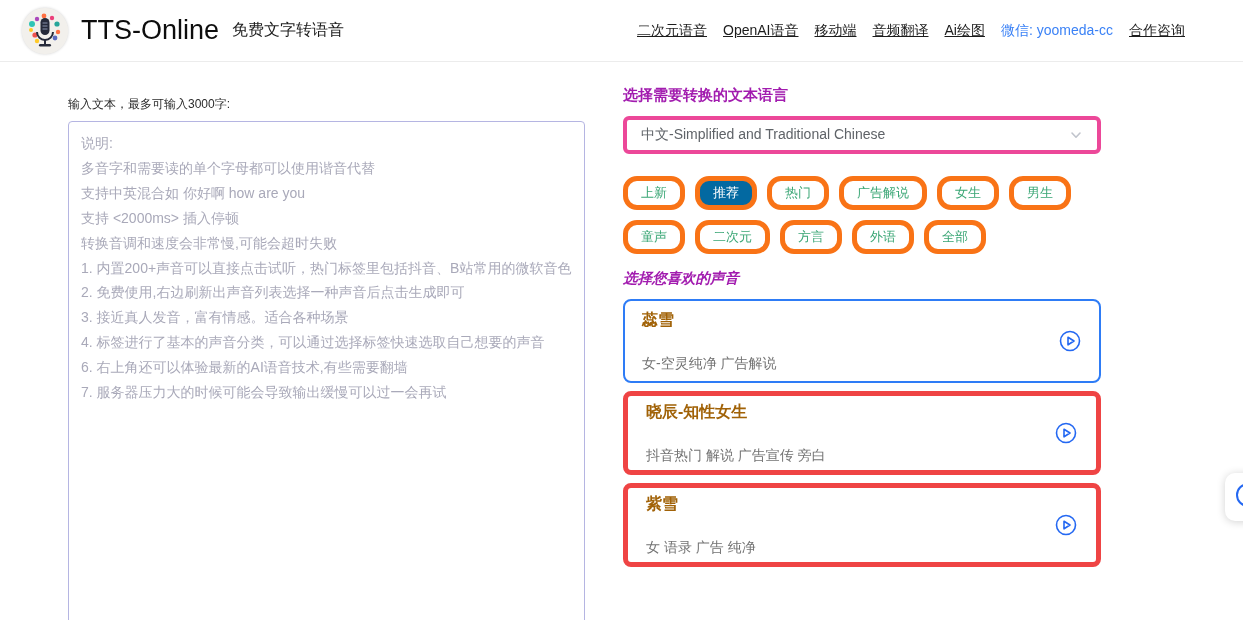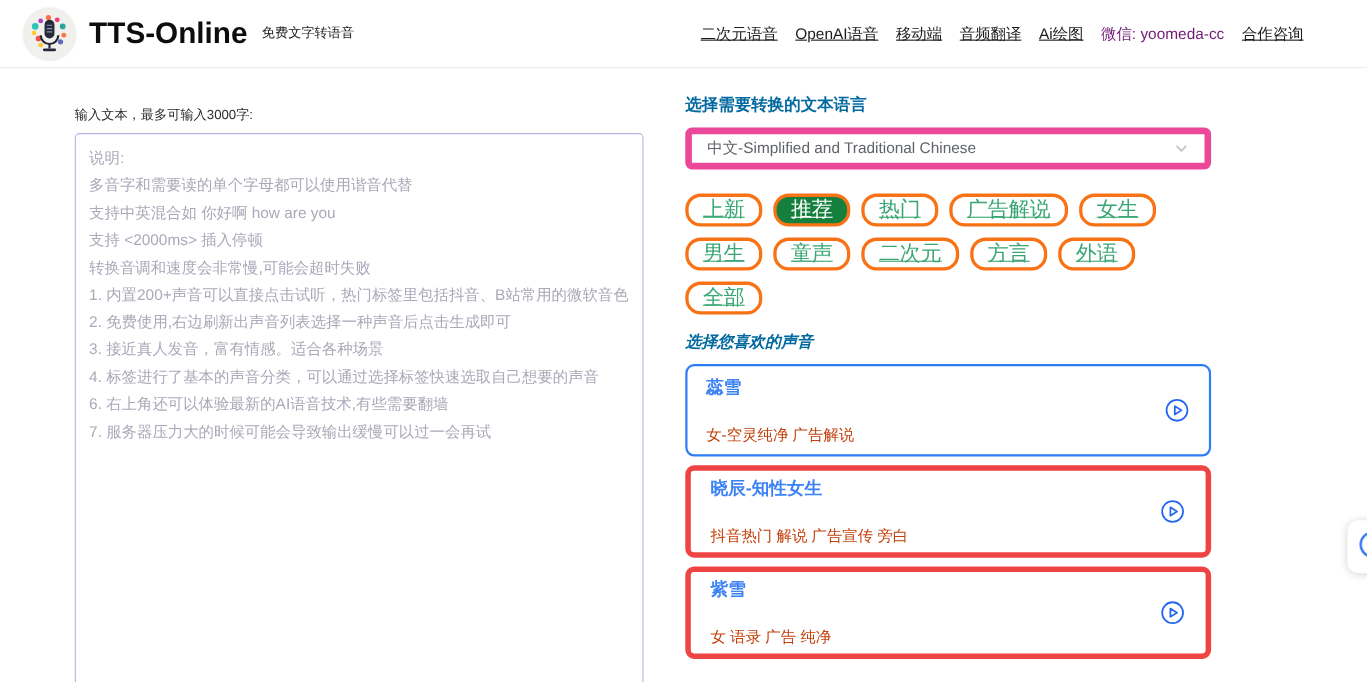--- a/index.html
+++ b/index.html
@@ -11,62 +11,62 @@
   }
   
   .header {
     height:62px; display:flex; align-items:center;
     padding:0 58px 0 22px; border-bottom:1px solid #ececec;
   }
   .logo {
     width:46px; height:46px; border-radius:50%; flex:none;
     box-shadow:0 0 3px rgba(0,0,0,.2); overflow:hidden; background:#f4f2ee;
   }
-  .app-title { font-size:27px; font-weight:bold; color:#0d0d0d; margin-left:13px; white-space:nowrap; }
-  .app-subtitle { font-size:12px; color:#1c1c1c; margin-left:13px; white-space:nowrap; }
+  .app-title { font-size:27px; font-weight:normal; color:#0d0d0d; margin-left:13px; white-space:nowrap; }
+  .app-subtitle { font-size:16px; color:#1c1c1c; margin-left:13px; white-space:nowrap; }
   .nav { margin-left:auto; display:flex; align-items:center; gap:16px; font-size:14px; white-space:nowrap; }
   .nav .nav-link { color:#1c1c1c; text-decoration:underline; cursor:pointer; }
-  .nav .nav-text { color:#701a75; text-decoration:none; }
+  .nav .nav-text { color:#3b82f6; text-decoration:none; }
   
   .main { display:flex; padding:30px 0 0 68px; gap:38px; align-items:flex-start; }
   .left-col { width:517px; flex:none; }
   .right-col { width:478px; flex:none; margin-top:-6px; }
   
   .input-label { font-size:12px; color:#2b2b2b; margin:4px 0 8px 0; }
   .text-input {
     width:517px; height:552px; border:1px solid #b5b5e2; border-radius:4px;
     padding:9px 12px; font-size:14px; line-height:1.78; color:#333;
     resize:none; outline:none; font-family:inherit; display:block; background:#fff;
   }
   .text-input::placeholder { color:#a9a9b9; }
   
-  .section-label { font-size:15px; font-weight:bold; color:#0369a1; }
+  .section-label { font-size:15px; font-weight:bold; color:#a21caf; }
   .select-box {
-    margin-top:11px; height:38px; border:6px solid #ec4899; border-radius:6px;
+    margin-top:11px; height:38px; border:4px solid #ec4899; border-radius:6px;
     display:flex; align-items:center; justify-content:space-between;
     padding:0 14px; font-size:14px; color:#5f6368; cursor:pointer; background:#fff;
   }
   .chevron { display:flex; align-items:center; }
   .tags { margin-top:22px; display:flex; flex-wrap:wrap; gap:10px 10px; }
   .tag {
-    border:3px solid #f97316; color:#3aa675; background:#fff;
-    border-radius:14px; padding:3px 13px; font-size:19px; line-height:18px;
-    cursor:pointer; white-space:nowrap;text-decoration:underline;
-  }
-  .tag.active { background:#15803d; color:#fff; }
+    border:5px solid #f97316; color:#3aa675; background:#fff;
+    border-radius:14px; padding:3px 13px; font-size:13px; line-height:18px;
+    cursor:pointer; white-space:nowrap;
+  }
+  .tag.active { background:#0369a1; color:#fff; }
   .voice-label { margin-top:15px; font-size:14.5px;font-style:italic; }
   .voice-list { margin-top:11px; display:flex; flex-direction:column; gap:8px; }
   .voice-card {
     border:5px solid #ef4444; border-radius:8px; background:#fff;
     height:84px; padding:14px 18px; display:flex; align-items:center;
     justify-content:space-between; cursor:pointer;
   }
   .voice-card.selected { border:2px solid #2e7cf6; padding:13px 17px; }
-  .voice-name { font-size:16px; font-weight:bold; color:#3b82f6; }
-  .voice-desc { font-size:14px; color:#c2410c; margin-top:24px; min-height:14px; }
+  .voice-name { font-size:16px; font-weight:bold; color:#a16207; }
+  .voice-desc { font-size:14px; color:#737373; margin-top:24px; min-height:14px; }
   .play-btn { flex:none; width:24px; height:24px; cursor:pointer; background:none; border:none; padding:0; display:flex; }
   
   .float-widget {
     position:fixed; top:473px; right:-40px; width:58px; height:48px;
     background:#fff; border-radius:10px; box-shadow:0 1px 8px rgba(0,0,0,.18);
     display:flex; align-items:center; padding-left:9px;
   }
 </style>
 </head>
 <body>

